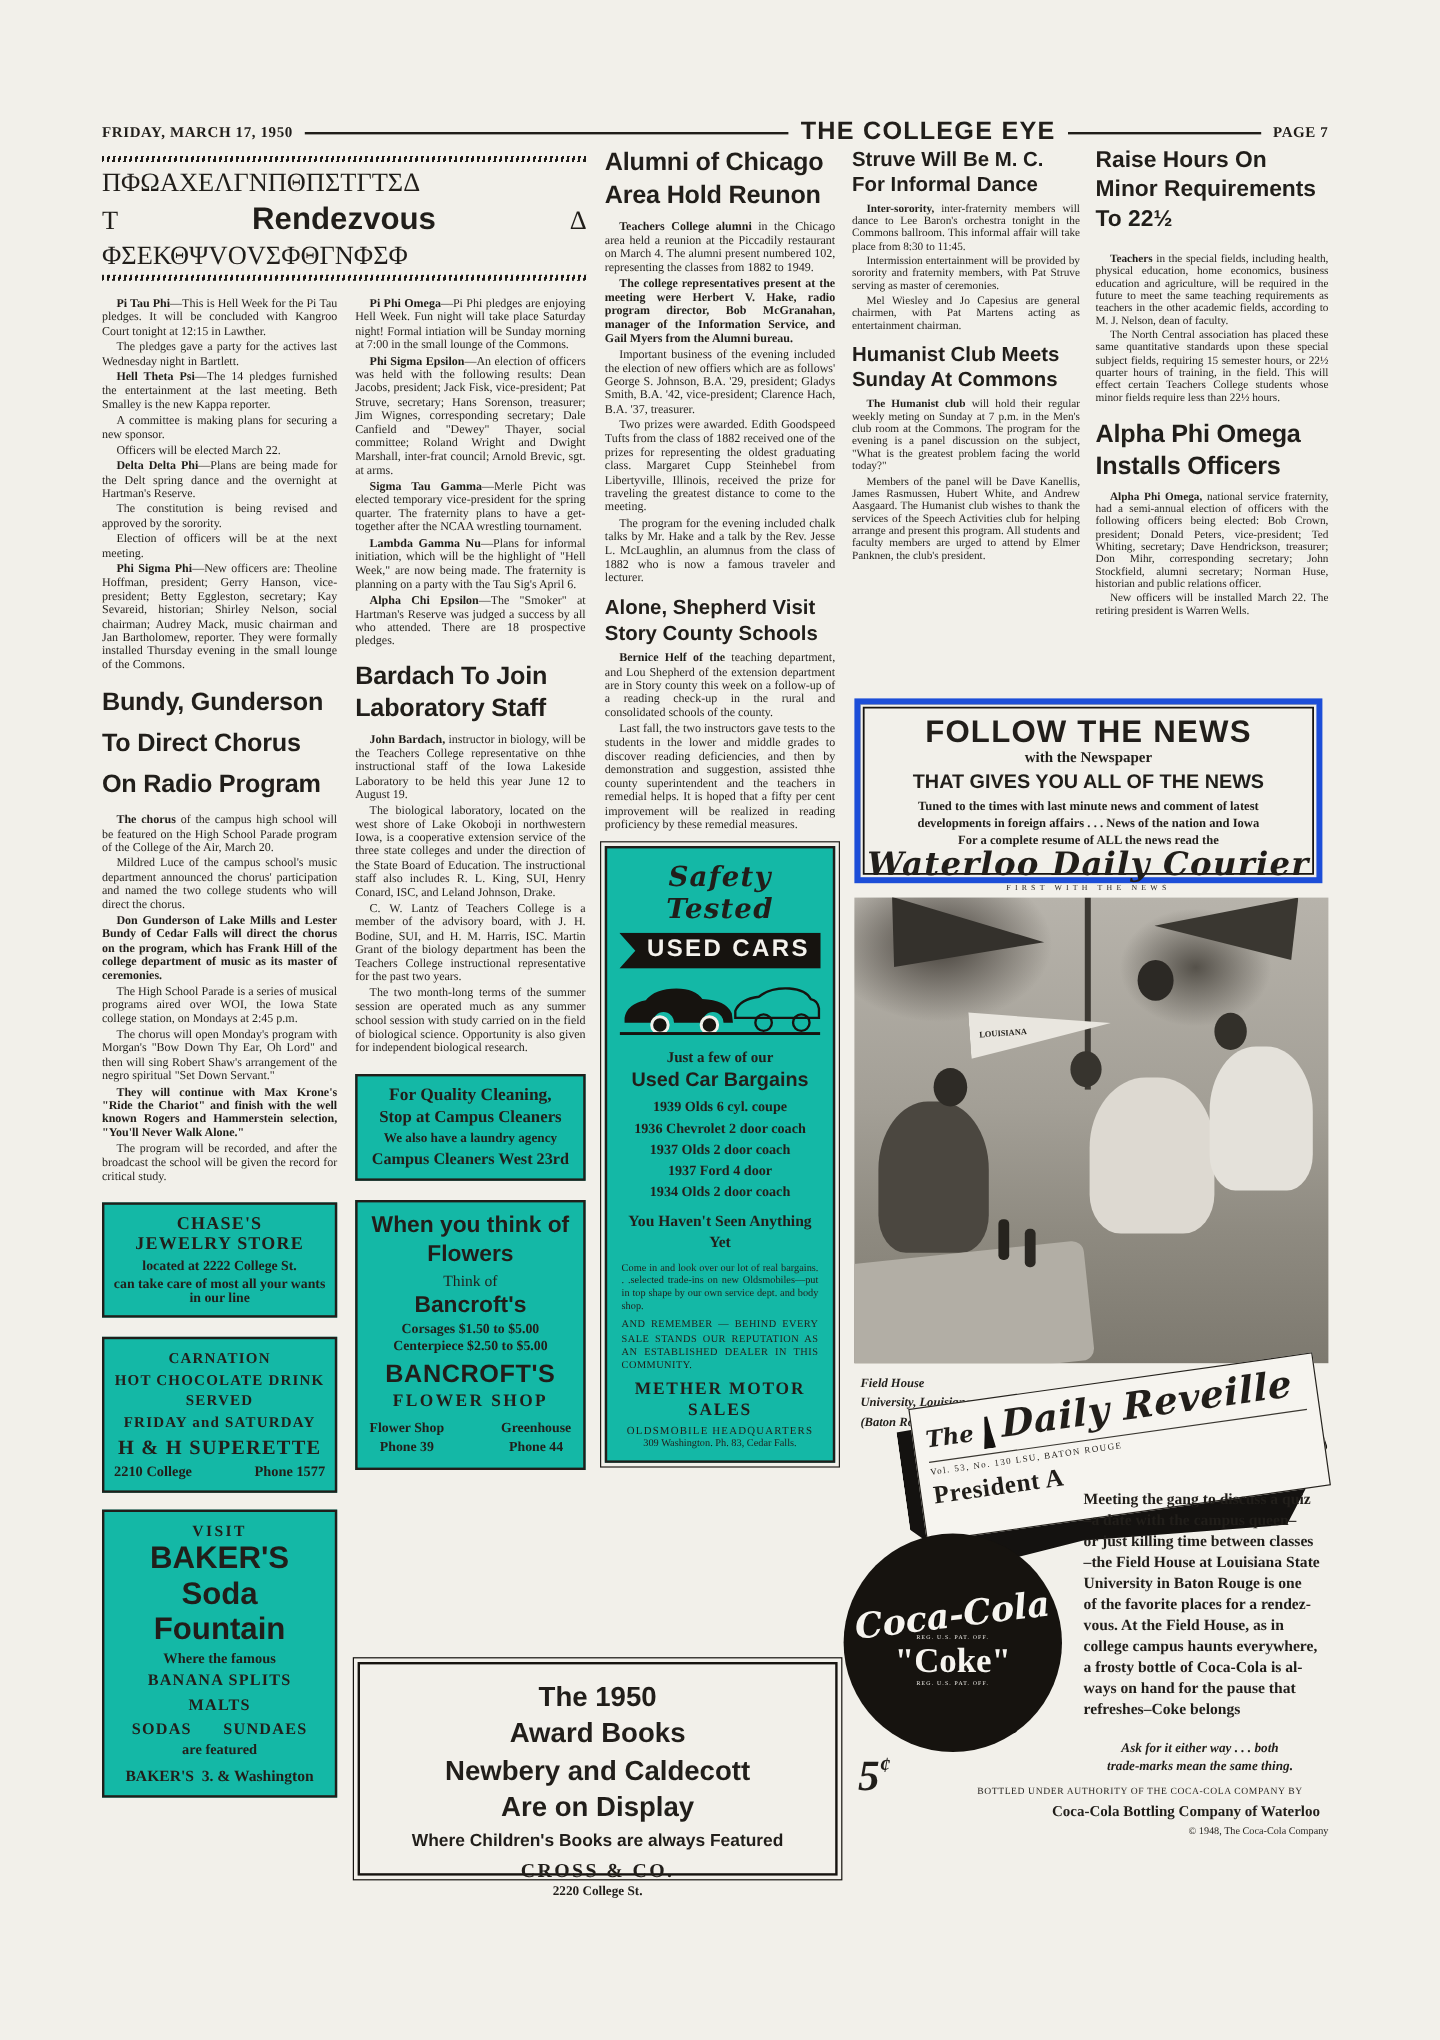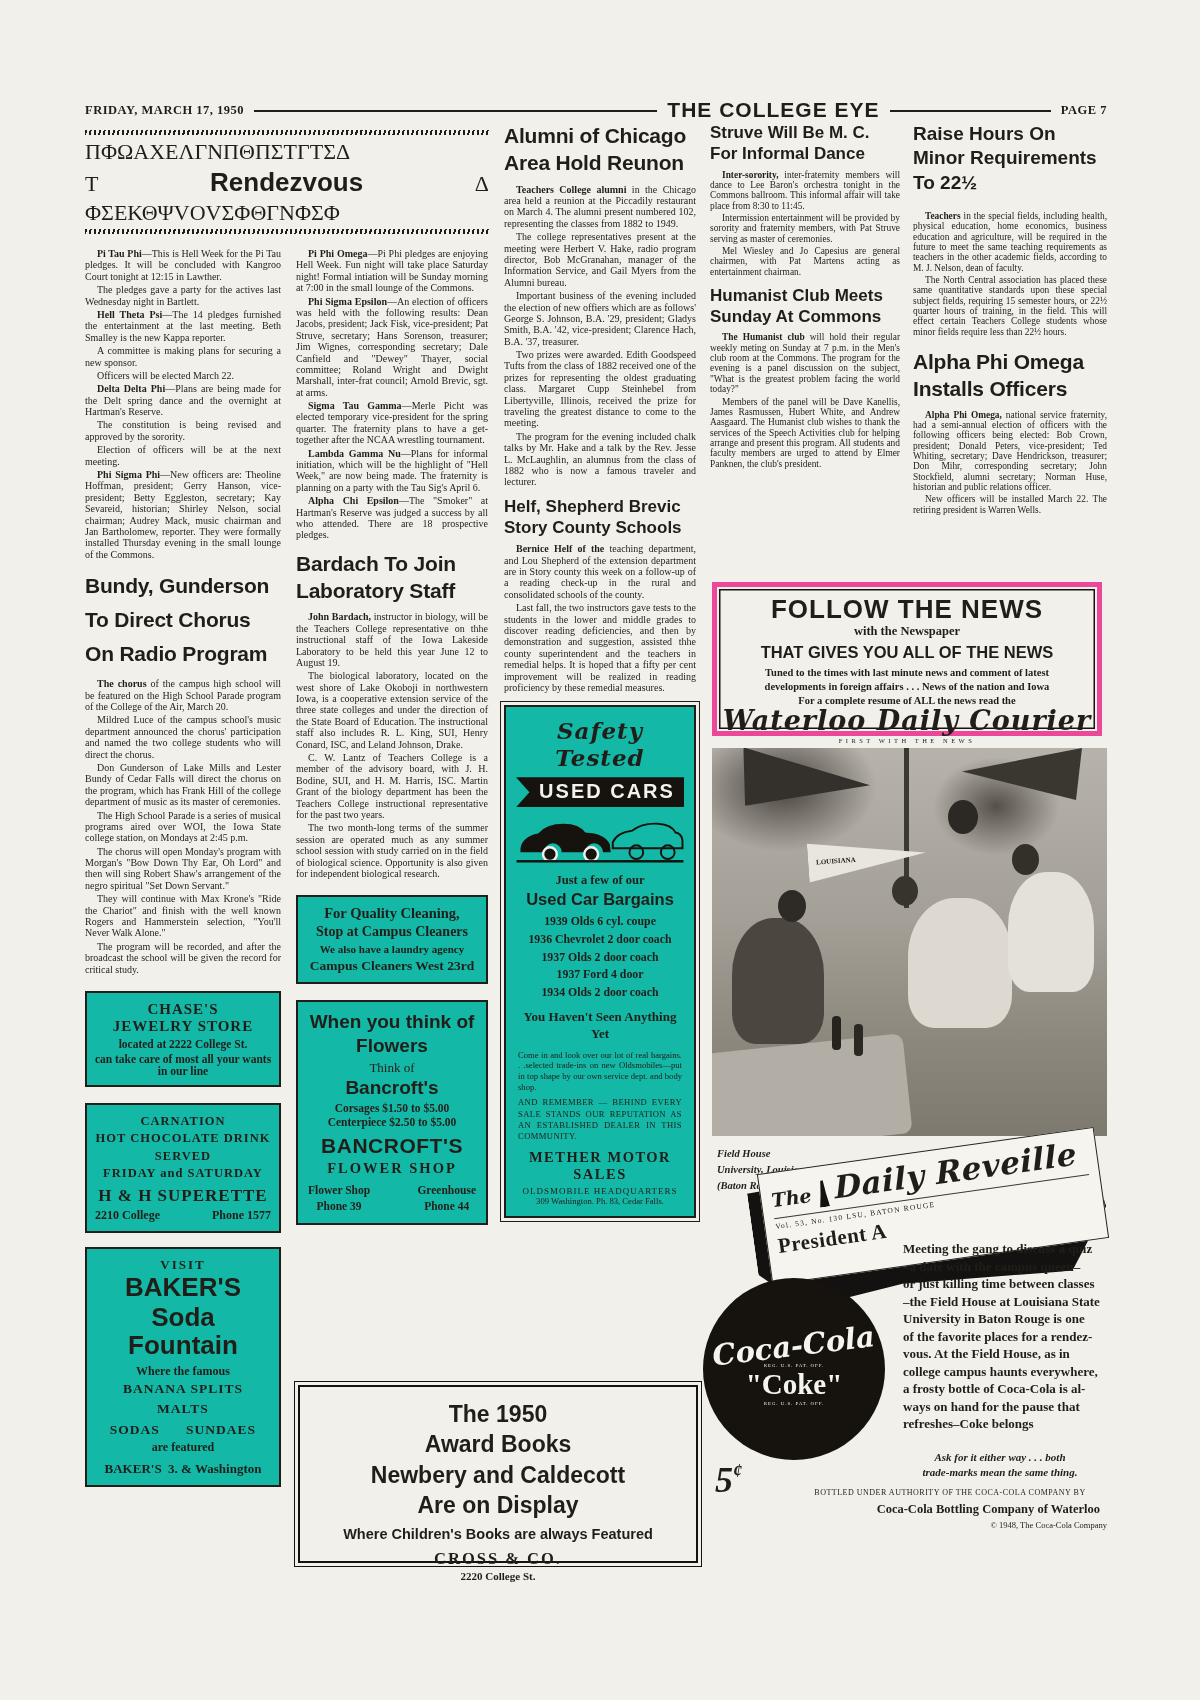--- a/index.html
+++ b/index.html
@@ -16,21 +16,21 @@
   .rv{position:absolute;left:85px;top:127px;width:404px;}
   .wavy{height:5px;background:repeating-linear-gradient(100deg,#211e1a 0 2px,transparent 2px 4.6px);margin:3px 0;}
   .greek-row{display:flex;justify-content:flex-start;font-size:22px;line-height:1.25;font-weight:400;}
   .rv-mid{display:flex;justify-content:space-between;align-items:baseline;margin:1px 0;}
   .rv-mid .gl{font-size:22px;}
   .rv-title{font-family:"Liberation Sans","DejaVu Sans",sans-serif;font-weight:700;font-size:26px;}
   
   .col{position:absolute;}
   .para{font-size:10px;line-height:1.14;text-align:justify;text-indent:12px;margin:0 0 2px 0;}
   .para b{font-weight:700;}
-  .para.bold{font-weight:400;}
+  .para.bold{font-weight:700;}
   .tight .para{font-size:9.4px;line-height:1.1;}
   .hl{font-family:"Liberation Sans","DejaVu Sans",sans-serif;font-weight:700;font-size:21px;
       line-height:1.3;letter-spacing:-.2px;margin:9px 0 7px;}
   .hl.first{margin-top:0;}
   .hl.spread{line-height:1.62;}
   .hl-md{font-family:"Liberation Sans","DejaVu Sans",sans-serif;font-weight:700;font-size:17px;line-height:1.25;margin:8px 0 5px;}
   .hl-md.first{margin-top:0;}
   .hl-sm{font-family:"Liberation Sans","DejaVu Sans",sans-serif;font-weight:700;font-size:19px;line-height:1.28;margin:0 0 16px;}
   
   .adbox{border:2px solid #211e1a;text-align:center;padding:8px 6px;margin-top:16px;background:#14b8a6;}
@@ -73,21 +73,21 @@
   .uc-just{font-weight:700;font-size:12.5px;margin-top:6px;}
   .uc-barg{font-family:"Liberation Sans","DejaVu Sans",sans-serif;font-weight:700;font-size:16.5px;margin:2px 0 4px;}
   .car-line{font-weight:700;font-size:11.8px;line-height:1.5;}
   .uc-nothing{font-weight:700;font-size:13px;line-height:1.3;margin-top:7px;}
   .uc-small{font-size:8.6px;line-height:1.25;text-align:justify;margin-top:7px;padding:0 4px;}
   .uc-caps{font-size:8.6px;line-height:1.3;text-align:justify;margin-top:5px;padding:0 4px;letter-spacing:.4px;}
   .uc-name{font-weight:700;font-size:14.5px;letter-spacing:1.5px;margin-top:7px;}
   .uc-hq{font-size:9px;letter-spacing:1px;margin-top:3px;}
   .uc-addr{font-size:8.6px;margin-top:0;}
   
-  .follow{position:absolute;left:712px;top:582px;width:390px;height:154px;border:5px solid #ec4899;
+  .follow{position:absolute;left:712px;top:582px;width:390px;height:154px;border:5px solid #1d4ed8;
           box-shadow:inset 0 0 0 2px #f2f0ea,inset 0 0 0 3.5px #16130f;text-align:center;padding-top:9px;box-sizing:border-box;}
   .fn-l1{font-family:"Liberation Sans","DejaVu Sans",sans-serif;font-weight:700;font-size:26px;letter-spacing:1px;line-height:1;}
   .fn-l2{font-weight:700;font-size:12.5px;margin-top:2px;}
   .fn-l3{font-family:"Liberation Sans","DejaVu Sans",sans-serif;font-weight:700;font-size:16.5px;margin-top:4px;}
   .fn-l4{font-weight:700;font-size:10.5px;line-height:1.3;margin:4px auto 0;width:86%;}
   .fn-l5{font-weight:700;font-size:10.5px;margin-top:2px;}
   .fn-mast{font-family:"DejaVu Serif",serif;font-weight:700;font-style:italic;font-size:27px;line-height:1.1;letter-spacing:1px;}
   .fn-tag{font-size:6.5px;letter-spacing:3.5px;margin-top:1px;}
   
   .newbery{position:absolute;left:298px;top:1385px;width:400px;height:178px;border:2.5px solid #16130f;
@@ -293,21 +293,21 @@
 
   <div class="col" style="left:504px;top:122px;width:192px;">
     <h2 class="hl first">Alumni of Chicago Area Hold Reunon</h2>
     <div>
         <p class="para"><b>Teachers College alumni</b> in the Chicago area held a reunion at the Piccadily restaurant on March 4. The alumni present numbered 102, representing the classes from 1882 to 1949.</p>
         <p class="para bold">The college representatives present at the meeting were Herbert V. Hake, radio program director, Bob McGranahan, manager of the Information Service, and Gail Myers from the Alumni bureau.</p>
         <p class="para">Important business of the evening included the election of new offiers which are as follows' George S. Johnson, B.A. '29, president; Gladys Smith, B.A. '42, vice-president; Clarence Hach, B.A. '37, treasurer.</p>
         <p class="para">Two prizes were awarded. Edith Goodspeed Tufts from the class of 1882 received one of the prizes for representing the oldest graduating class. Margaret Cupp Steinhebel from Libertyville, Illinois, received the prize for traveling the greatest distance to come to the meeting.</p>
         <p class="para">The program for the evening included chalk talks by Mr. Hake and a talk by the Rev. Jesse L. McLaughlin, an alumnus from the class of 1882 who is now a famous traveler and lecturer.</p>
       </div>
-    <h2 class="hl-md">Helf, Shepherd Brevic Story County Schools</h2>
+    <h2 class="hl-md">Alone, Shepherd Visit Story County Schools</h2>
     <div>
         <p class="para"><b>Bernice Helf of the</b> teaching department, and Lou Shepherd of the extension department are in Story county this week on a follow-up of a reading check-up in the rural and consolidated schools of the county.</p>
         <p class="para">Last fall, the two instructors gave tests to the students in the lower and middle grades to discover reading deficiencies, and then by demonstration and suggestion, assisted thhe county superintendent and the teachers in remedial helps. It is hoped that a fifty per cent improvement will be realized in reading proficiency by these remedial measures.</p>
       </div>
 
     <div class="adbox double uc">
       <div class="uc-safety">Safety Tested</div>
       <div class="uc-banner">USED CARS</div>
       <svg width="168" height="54" viewBox="0 0 170 55">
         <path d="M98 34 q4 -10 20 -12 q10 -8 26 -7 q14 1 18 9 q6 1 7 8 l0 8 h-71 z" fill="none" stroke="#16130f" stroke-width="2"></path>

